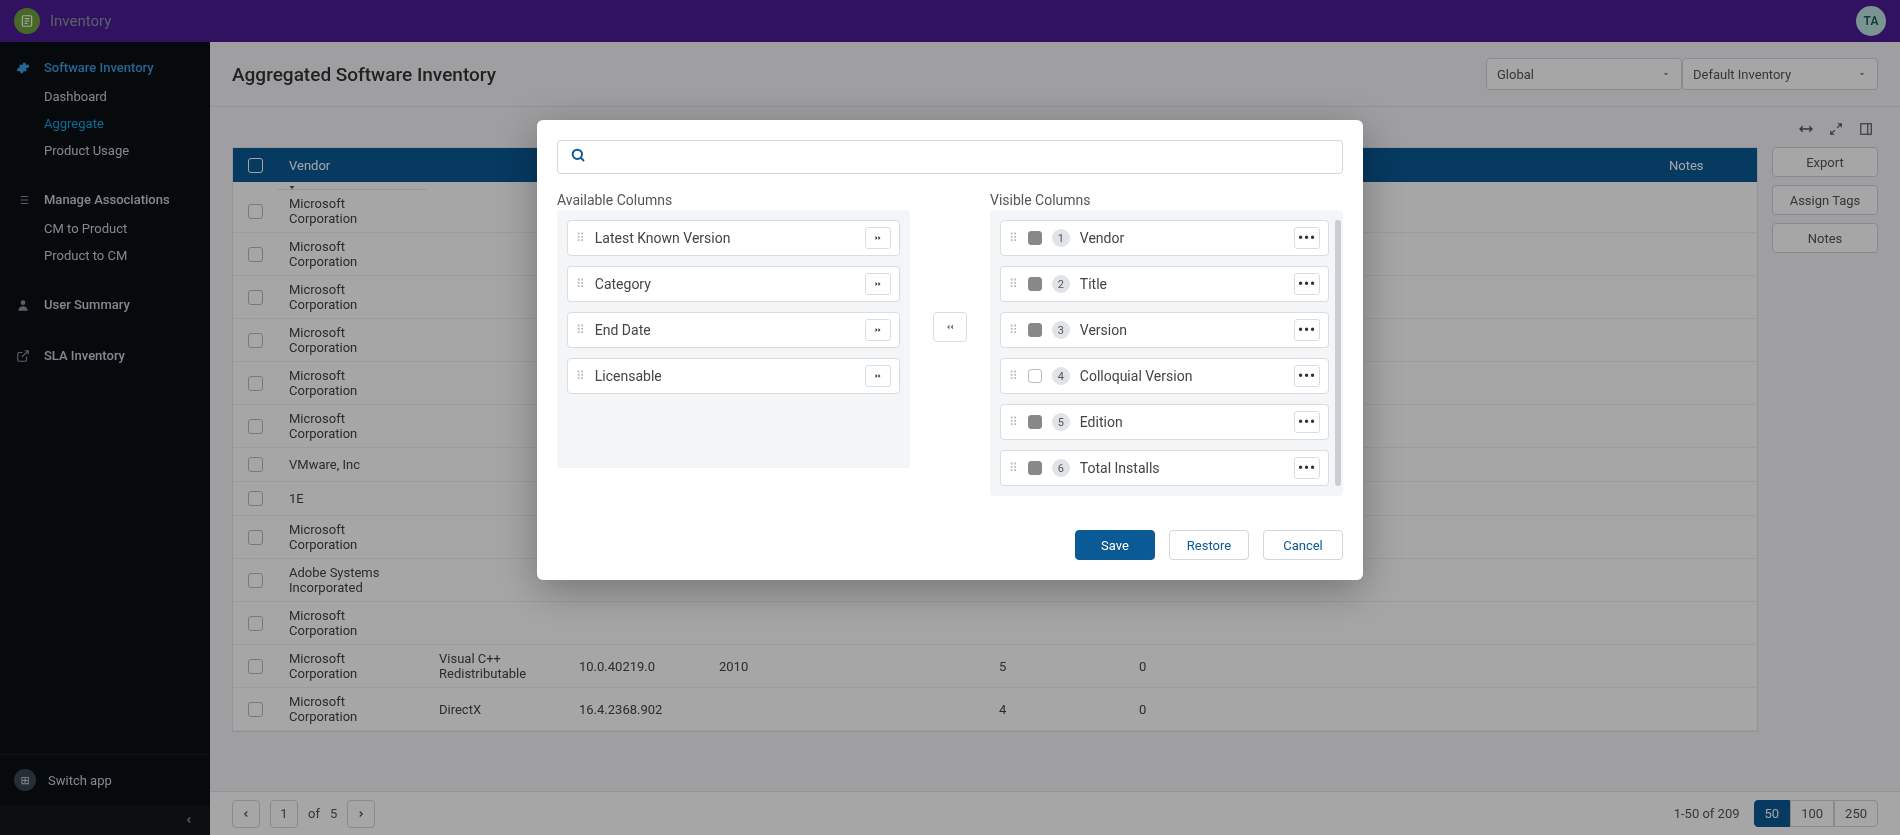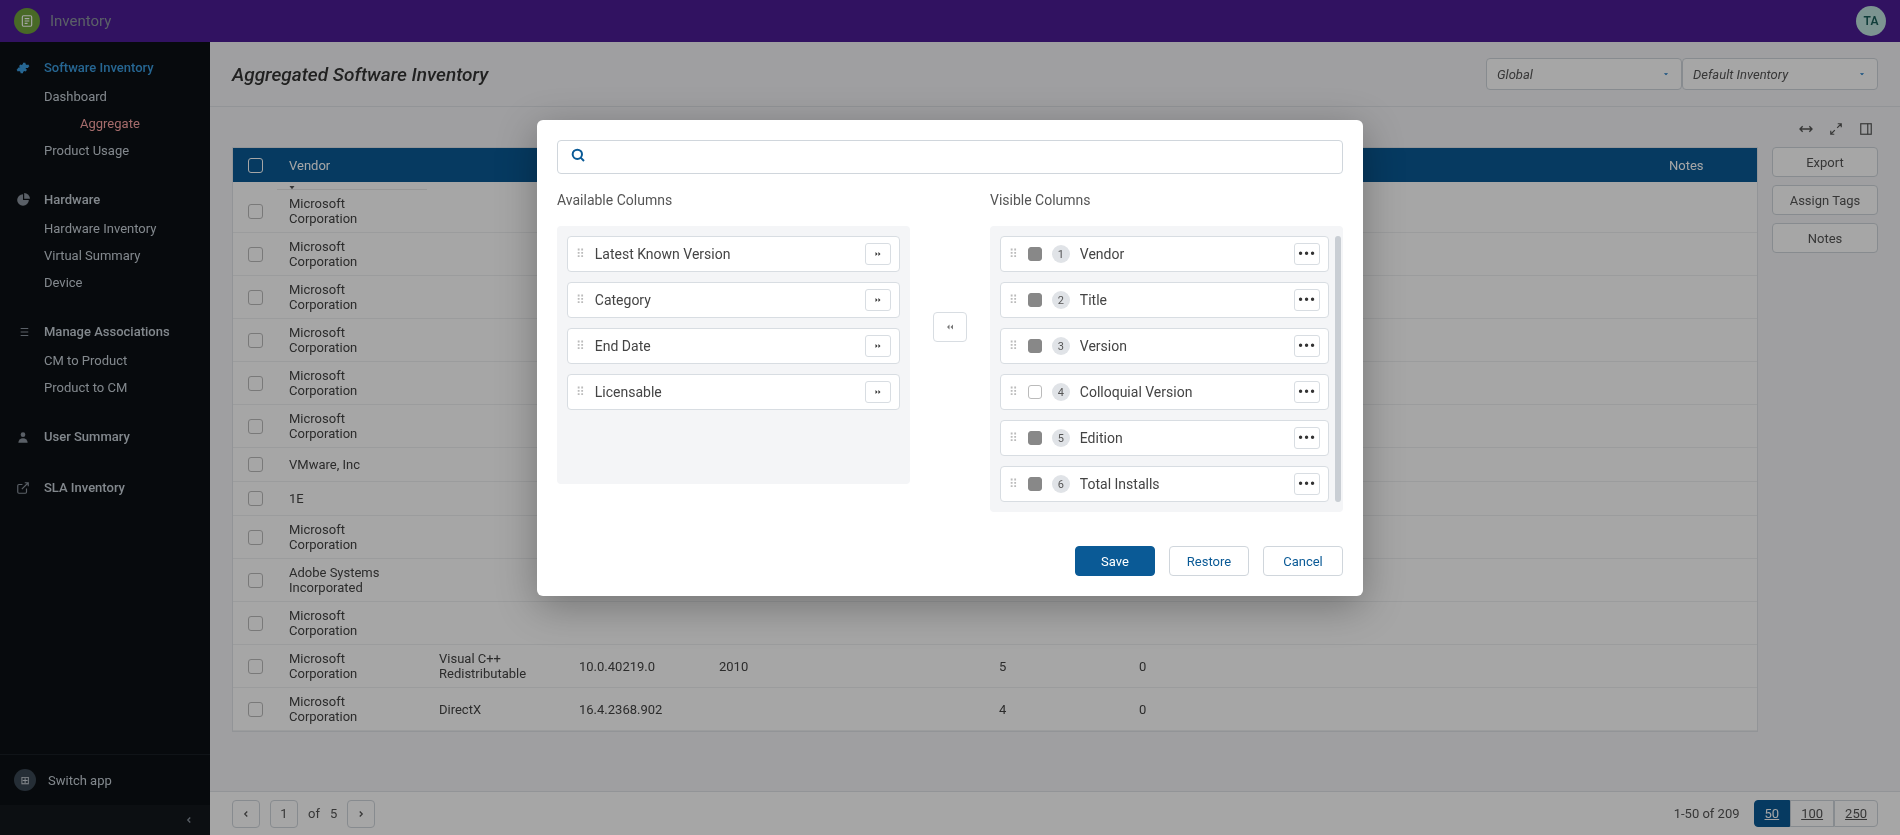--- a/index.html
+++ b/index.html
@@ -12,29 +12,29 @@
 .avatar { width:30px; height:30px; border-radius:50%; background:#bfe3df; color:#1a5f5a; display:flex; align-items:center; justify-content:center; font-size:12px; font-weight:600; }
 
 .layout { display:flex; height:793px; }
 .sidebar { width:210px; background:#0c1014; display:flex; flex-direction:column; }
 .side-group { padding:10px 0; }
 .side-head { display:flex; align-items:center; gap:12px; padding:8px 14px; color:#c8d1d9; font-size:13px; font-weight:500; cursor:pointer; }
 .side-head.active { color:#3b9de0; }
 .side-head .icon { width:18px; display:flex; justify-content:center; color:#8b949e; }
 .side-head.active .icon { color:#3b9de0; }
 .side-sub { padding:6px 14px 6px 44px; color:#c8d1d9; font-size:13px; cursor:pointer; }
-.side-sub.active { color:#fca5a5;margin-left:36px; }
+.side-sub.active { color:#0ea5e9; }
 .sidebar-bottom { margin-top:auto; }
 .switch-app { display:flex; align-items:center; gap:12px; padding:14px; color:#c8d1d9; font-size:13px; background:#0c1014; border-top:1px solid #1a1f26; cursor:pointer;}
 .switch-icon { width:22px; height:22px; border-radius:50%; background:#3a4753; display:flex; align-items:center; justify-content:center; font-size:11px; color:#d0d6dc;}
 .collapse-bar { height:30px; background:#13181d; display:flex; justify-content:flex-end; align-items:center; padding:0 16px; cursor:pointer;}
 .collapse-bar svg { width:10px; height:10px; color:#8b949e; }
 
 .main { flex:1; background:#f4f5f7; position:relative; }
-.page-header { padding:16px 22px; display:flex; align-items:center; justify-content:space-between; border-bottom:1px solid #e1e4e8;font-style:italic; }
+.page-header { padding:16px 22px; display:flex; align-items:center; justify-content:space-between; border-bottom:1px solid #e1e4e8; }
 .page-title { font-size:19px; font-weight:500; color:#333; }
 .header-selects { display:flex; }
 .sel { width:196px; height:32px; border:1px solid #d0d6dc; border-radius:4px; background:#fff; padding:0 10px; font-size:13px; color:#555; display:flex; align-items:center; justify-content:space-between; cursor:pointer;}
 .sel svg { width:10px; height:10px; color:#1976c2; }
 
 .toolbar-row { display:flex; justify-content:flex-end; padding:10px 22px 6px; gap:6px; }
 .tool-ic { width:24px; height:24px; border:1px solid transparent; display:flex; align-items:center; justify-content:center; cursor:pointer; color:#555; }
 
 .content-row { display:flex; padding:0 22px 0 22px; gap:14px; }
 .table-wrap { flex:1; border:1px solid #e1e4e8; background:#fff; }
@@ -58,36 +58,36 @@
 
 .side-actions { width:106px; display:flex; flex-direction:column; gap:8px; }
 .side-btn { height:30px; border:1px solid #d0d6dc; border-radius:4px; background:#fff; font-size:13px; color:#555; display:flex; align-items:center; justify-content:center; cursor:pointer; }
 
 .pager { position:absolute; bottom:0; left:0; right:0; height:44px; background:#fff; border-top:1px solid #e1e4e8; display:flex; align-items:center; padding:0 22px; justify-content:space-between; }
 .pager-left { display:flex; align-items:center; gap:10px; font-size:13px; color:#555; }
 .pg-btn { width:28px; height:28px; border:1px solid #d0d6dc; border-radius:4px; display:flex; align-items:center; justify-content:center; cursor:pointer; }
 .pg-cur { width:28px; height:28px; border:1px solid #d0d6dc; border-radius:4px; display:flex; align-items:center; justify-content:center; background:#fff; }
 .pager-right { display:flex; align-items:center; gap:14px; font-size:13px; color:#555; }
 .size-grp { display:flex; }
-.size-opt { padding:5px 10px; border:1px solid #d0d6dc; cursor:pointer;text-decoration:underline; }
+.size-opt { padding:5px 10px; border:1px solid #d0d6dc; cursor:pointer; }
 .size-opt.active { background:#0a5a96; color:#fff; border-color:#0a5a96; }
 .size-opt:first-child { border-radius:4px 0 0 4px; }
 .size-opt:last-child { border-radius:0 4px 4px 0; }
 
 
 .overlay { position:absolute; inset:0; background:rgba(0,0,0,0.35); display:flex; align-items:flex-start; justify-content:center; padding-top:120px; }
 .modal { width:826px; background:#fff; border-radius:6px; overflow:hidden; box-shadow:0 10px 40px rgba(0,0,0,0.3); }
 .modal-head { background:#0a5a96; color:#fff; padding:14px 20px; font-size:16px; font-weight:500; }
 .modal-body { padding:20px; }
 .search-row { display:flex; gap:10px; border:1px solid #d0d6dc; border-radius:4px; padding:6px 12px; align-items:center; }
 .search-row input { flex:1; border:none; outline:none; font-size:14px; }
 .search-row .sicon { color:#0a5a96; }
 .cols-area { display:flex; gap:20px; margin-top:18px; align-items:flex-start; }
 .col-panel { flex:1; }
-.col-title { font-size:14px; color:#555; margin-bottom:18px; }
+.col-title { font-size:14px; color:#555; margin-bottom:2px; }
 .col-list { background:#f4f5f7; border-radius:4px; padding:10px; min-height:258px; display:flex; flex-direction:column; gap:10px; position:relative;}
 .col-list.visible-list { padding-right:14px; }
 .col-item { background:#fff; border:1px solid #d8dde2; border-radius:4px; height:36px; display:flex; align-items:center; padding:0 8px; gap:10px; font-size:14px; color:#444; }
 .drag-h { color:#bbb; font-size:12px; cursor:grab; }
 .move-btn { margin-left:auto; width:26px; height:22px; border:1px solid #d8dde2; border-radius:3px; display:flex; align-items:center; justify-content:center; cursor:pointer; color:#333;}
 .move-btn.dots { font-size:14px; font-weight:bold; letter-spacing:1px;}
 .num-badge { width:18px; height:18px; border-radius:50%; background:#e0e3e7; color:#555; font-size:11px; display:flex; align-items:center; justify-content:center; }
 .mid-ctrl { width:40px; display:flex; align-items:center; justify-content:center; padding-top:120px;}
 .mid-btn { width:34px; height:30px; border:1px solid #d8dde2; border-radius:4px; display:flex; align-items:center; justify-content:center; cursor:pointer; background:#fff; color:#777;}
 .vis-scroll { position:absolute; right:2px; top:10px; bottom:10px; width:6px; background:#c9ced4; border-radius:3px; }
@@ -128,34 +128,20 @@
           </span>
         <span>Software Inventory</span>
       </div>
       <div class="side-sub">Dashboard</div>
       <div class="side-sub active">Aggregate</div>
       <div class="side-sub">Product Usage</div>
     </div>
     <div class="side-group">
       <div class="side-head">
         <span class="icon">
-            <svg width="14" height="14" viewBox="0 0 24 24" fill="currentColor">
-              <path d="M12 2a10 10 0 1010 10h-10V2z"></path>
-              <path d="M14 0v10h10A10 10 0 0014 0z"></path>
-            </svg>
-          </span>
-        <span>Hardware</span>
-      </div>
-      <div class="side-sub">Hardware Inventory</div>
-      <div class="side-sub">Virtual Summary</div>
-      <div class="side-sub">Device</div>
-    </div>
-    <div class="side-group">
-      <div class="side-head">
-        <span class="icon">
             <svg width="14" height="14" viewBox="0 0 24 24" fill="none" stroke="currentColor" stroke-width="2">
               <path d="M8 6h13M8 12h13M8 18h13M3 6h.01M3 12h.01M3 18h.01"></path>
             </svg>
           </span>
         <span>Manage Associations</span>
       </div>
       <div class="side-sub">CM to Product</div>
       <div class="side-sub">Product to CM</div>
     </div>
     <div class="side-group">

